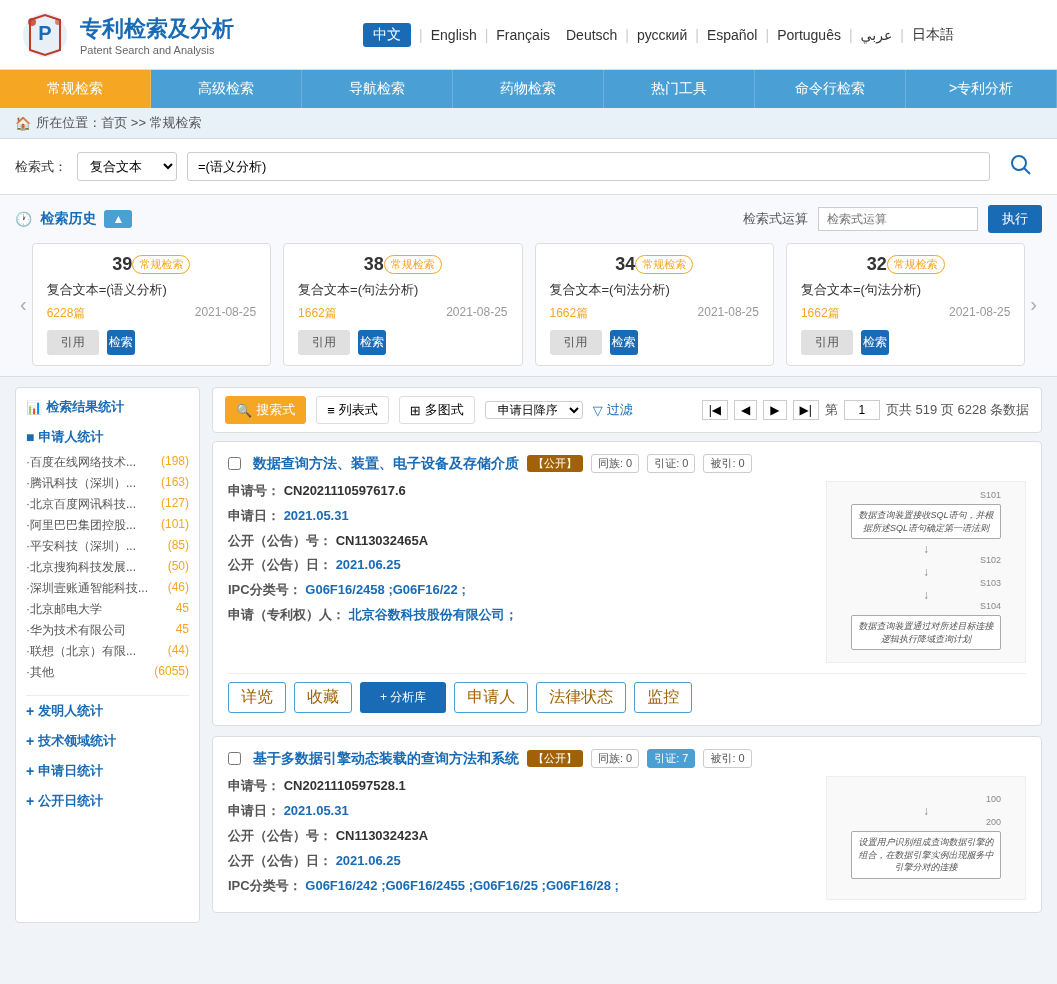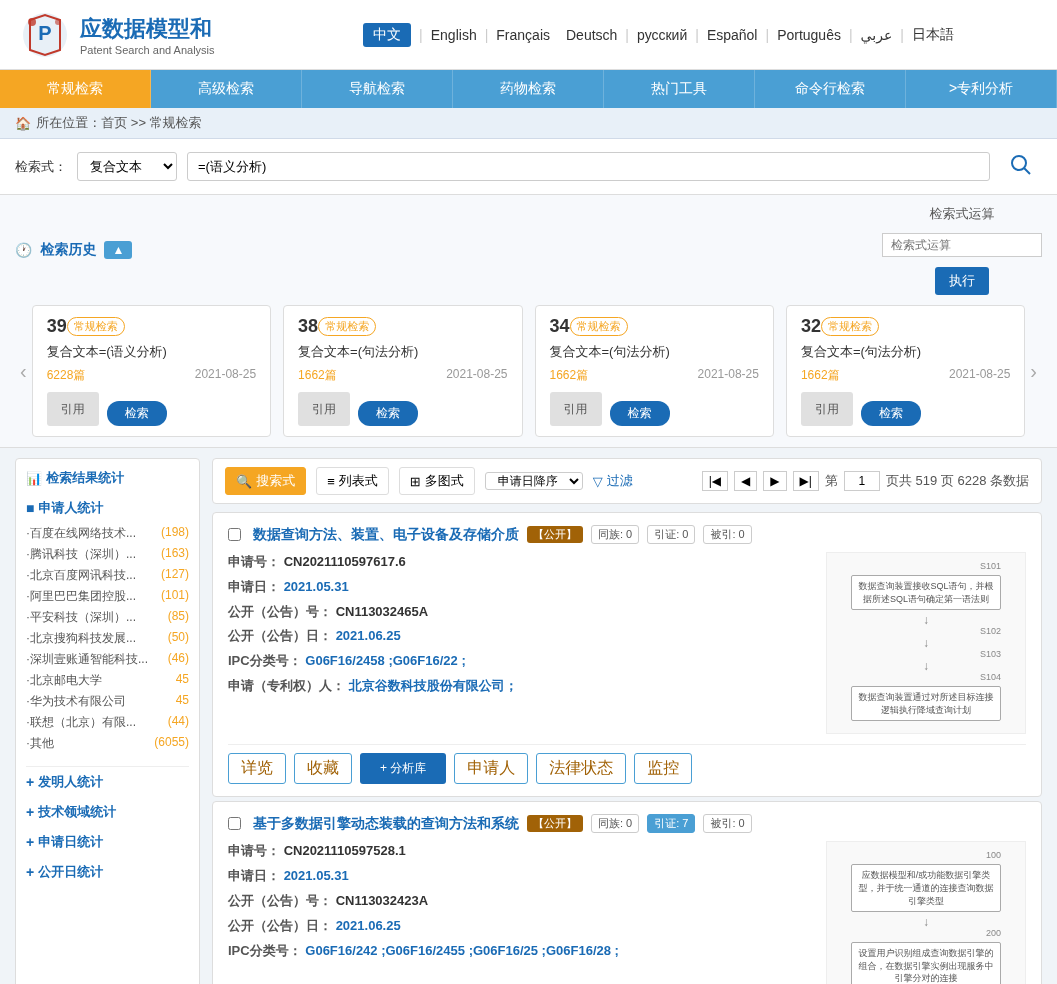--- a/index.html
+++ b/index.html
@@ -28,38 +28,38 @@
     .search-bar { background: #fff; padding: 10px 15px; display: flex; align-items: center; gap: 10px; border-bottom: 1px solid #ddd; }
     .search-label { font-size: 13px; color: #333; white-space: nowrap; }
     .search-select { border: 1px solid #ccc; padding: 5px 8px; font-size: 13px; background: #fff; border-radius: 3px; min-width: 100px; }
     .search-input { flex: 1; border: 1px solid #ccc; padding: 6px 10px; font-size: 13px; border-radius: 3px; }
     .search-btn { background: #fff; border: none; cursor: pointer; padding: 5px 10px; }
 
     
     .history-section { background: #f7f9fc; padding: 10px 15px; border-bottom: 1px solid #ddd; }
     .history-header { display: flex; align-items: center; justify-content: space-between; margin-bottom: 10px; }
     .history-title { display: flex; align-items: center; gap: 8px; color: #1a6bb5; font-size: 14px; font-weight: bold; }
-    .history-ops { display: flex; align-items: center; gap: 10px; font-size: 13px; flex-direction: column; }
+    .history-ops { display: flex; align-items: center; gap: 10px; font-size: 13px; }
     .formula-label { color: #555; }
     .formula-input { border: 1px solid #ccc; padding: 4px 8px; width: 160px; font-size: 12px; }
     .exec-btn { background: #1a6bb5; color: #fff; border: none; padding: 5px 14px; cursor: pointer; border-radius: 3px; font-size: 13px; }
 
     
     .history-cards-wrapper { position: relative; display: flex; align-items: center; }
     .history-cards { display: flex; gap: 12px; overflow: hidden; flex: 1; }
     .history-card { background: #fff; border: 1px solid #ddd; border-radius: 4px; padding: 10px 14px; min-width: 220px; flex: 1; }
-    .card-header { display: flex; justify-content: flex-start; align-items: center; margin-bottom: 6px; }
+    .card-header { display: flex; justify-content: center; align-items: center; margin-bottom: 6px; }
     .card-num { font-size: 18px; font-weight: bold; color: #333; }
     .card-type { border: 1px solid #f5a623; color: #f5a623; font-size: 11px; padding: 1px 6px; border-radius: 10px; }
     .card-query { font-size: 13px; color: #333; margin-bottom: 6px; }
     .card-meta { display: flex; justify-content: space-between; color: #999; font-size: 12px; margin-bottom: 8px; }
     .card-count { color: #f5a623; }
     .card-actions { display: flex; gap: 8px; }
     .card-btn-gray { background: #e0e0e0; border: none; padding: 4px 14px; cursor: pointer; border-radius: 3px; font-size: 12px; color: #555; }
-    .card-btn-blue { background: #1a6bb5; color: #fff; border: none; padding: 4px 18px; cursor: pointer; border-radius: 12px; font-size: 12px; margin-top: 9px; }
+    .card-btn-blue { background: #1a6bb5; color: #fff; border: none; padding: 4px 2px; cursor: pointer; border-radius: 3px; font-size: 12px; }
     .nav-arrow { background: none; border: none; font-size: 20px; color: #aaa; cursor: pointer; padding: 0 5px; }
 
     
     .main-content { display: flex; gap: 0; padding: 10px 15px; }
 
     
     .sidebar { width: 185px; min-width: 185px; background: #fff; border: 1px solid #ddd; border-radius: 4px; padding: 10px; margin-right: 12px; font-size: 12px; }
     .sidebar-section { margin-bottom: 12px; }
     .sidebar-section-title { color: #1a6bb5; font-weight: bold; font-size: 13px; margin-bottom: 6px; display: flex; align-items: center; gap: 4px; cursor: pointer; }
     .sidebar-item-row { display: flex; justify-content: space-between; padding: 2px 0; }
@@ -71,21 +71,21 @@
     .results-toolbar { background: #fff; border: 1px solid #ddd; border-radius: 4px; padding: 8px 12px; display: flex; align-items: center; gap: 10px; margin-bottom: 8px; }
     .toolbar-btn { display: flex; align-items: center; gap: 4px; padding: 4px 10px; border: 1px solid #ddd; border-radius: 3px; cursor: pointer; font-size: 13px; background: #fff; }
     .toolbar-btn.active { background: #f5a623; color: #fff; border-color: #f5a623; }
     .sort-select { border: 1px solid #ccc; padding: 0 8px; font-size: 12px; background: #fff; border-radius: 3px; }
     .filter-btn { display: flex; align-items: center; gap: 4px; color: #1a6bb5; font-size: 13px; cursor: pointer; }
     .pagination { margin-left: auto; display: flex; align-items: center; gap: 6px; font-size: 13px; color: #555; }
     .page-nav { background: #fff; border: 1px solid #ccc; padding: 2px 6px; cursor: pointer; font-size: 12px; }
     .page-input { width: 36px; border: 1px solid #ccc; padding: 2px 4px; text-align: center; font-size: 12px; }
 
     
-    .patent-card { background: #fff; border: 1px solid #ddd; border-radius: 4px; padding: 12px 15px; margin-bottom: 4px; }
+    .patent-card { background: #fff; border: 1px solid #ddd; border-radius: 4px; padding: 12px 15px; margin-bottom: 10px; }
     .patent-title-row { display: flex; align-items: center; gap: 8px; margin-bottom: 8px; flex-wrap: wrap; }
     .patent-checkbox { margin-right: 4px; }
     .patent-title { color: #1a6bb5; font-size: 14px; font-weight: bold; cursor: pointer; }
     .patent-badge { background: #a16207; color: #fff; font-size: 11px; padding: 1px 6px; border-radius: 3px; }
     .patent-stat { border: 1px solid #ccc; font-size: 11px; padding: 1px 6px; border-radius: 3px; color: #555; }
     .patent-field { margin-bottom: 4px; line-height: 1.6; font-weight: bold; }
     .field-label { color: #555; }
     .field-value { color: #333; }
     .field-link { color: #1a6bb5; cursor: pointer; }
     .field-ipc { color: #1a6bb5; }
@@ -94,21 +94,21 @@
     .patent-details-col { flex: 1; }
 
     
     .patent-actions { display: flex; gap: 8px; margin-top: 10px; padding-top: 8px; border-top: 1px solid #eee; }
     .action-btn { padding: 4px 20px; border: none; border-radius: 3px; cursor: pointer; font-size: 12px; }
     .action-btn-outline { background: #fff; border: 1px solid #4a9fd4; color: #a16207; padding: 4px 12px; border-radius: 3px; cursor: pointer; font-size: 16px; }
     .action-btn-blue { background: #1a6bb5; color: #fff; }
 
     
     .flowchart { padding: 8px; font-size: 10px; color: #555; }
-    .flow-box { border: 1px solid #aaa; padding: 4px 6px; margin: 4px auto; text-align: center; background: #fff; font-size: 9px; border-radius: 2px; max-width: 150px; line-height: 1.4; }
+    .flow-box { border: 1px solid #aaa; padding: 4px 6px; margin: 4px auto; text-align: center; background: #fff; font-size: 9px; border-radius: 2px; max-width: 150px; line-height: 1.4; font-style: italic; }
     .flow-label { text-align: right; font-size: 9px; color: #888; margin-bottom: 1px; }
     .flow-arrow { text-align: center; color: #888; font-size: 12px; line-height: 1; }
 
     
     .sidebar-divider { border: none; border-top: 1px solid #eee; margin: 6px 0; }
 
     
     .expand-icon { color: #1a6bb5; font-weight: bold; font-size: 14px; }
   </style>
 </head>
@@ -118,21 +118,21 @@
   <div class="logo-area">
 
     <svg width="50" height="50" viewBox="0 0 50 50">
       <circle cx="25" cy="25" r="22" fill="#1a6bb5" opacity="0.1"></circle>
       <path d="M10 10 L25 5 L40 10 L40 40 L25 45 L10 40 Z" fill="none" stroke="#c0392b" stroke-width="2"></path>
       <text x="25" y="30" text-anchor="middle" font-size="20" font-weight="bold" fill="#1a6bb5">P</text>
       <circle cx="12" cy="12" r="4" fill="#c0392b" opacity="0.8"></circle>
       <circle cx="38" cy="12" r="3" fill="#c0392b" opacity="0.6"></circle>
     </svg>
     <div class="logo-text">
-      <span class="logo-cn">应数据模型和</span>
+      <span class="logo-cn">专利检索及分析</span>
       <span class="logo-en">Patent Search and Analysis</span>
     </div>
   </div>
   <div class="lang-nav">
     <span class="lang-active">中文</span>
     <span class="lang-sep">|</span>
     <span class="lang-item">English</span>
     <span class="lang-sep">|</span>
     <span class="lang-item">Français</span>
     <span class="lang-sep"></span>
@@ -477,21 +477,20 @@
           <div class="patent-field">
             <span class="field-label">IPC分类号：</span>
             <span class="field-ipc">G06F16/242 ;G06F16/2455 ;G06F16/25 ;G06F16/28 ;</span>
           </div>
 
         </div>
 
         <div class="patent-thumbnail">
           <div class="flowchart">
             <div class="flow-label">100</div>
-            <div class="flow-box">应数据模型和/或功能数据引擎类型，并于统一通道的连接查询数据引擎类型</div>
             <div class="flow-arrow">↓</div>
             <div class="flow-label">200</div>
             <div class="flow-box">设置用户识别组成查询数据引擎的组合，在数据引擎实例出现服务中引擎分对的连接</div>
 
           </div>
         </div>
       </div>
     </div>
 
   </div>

